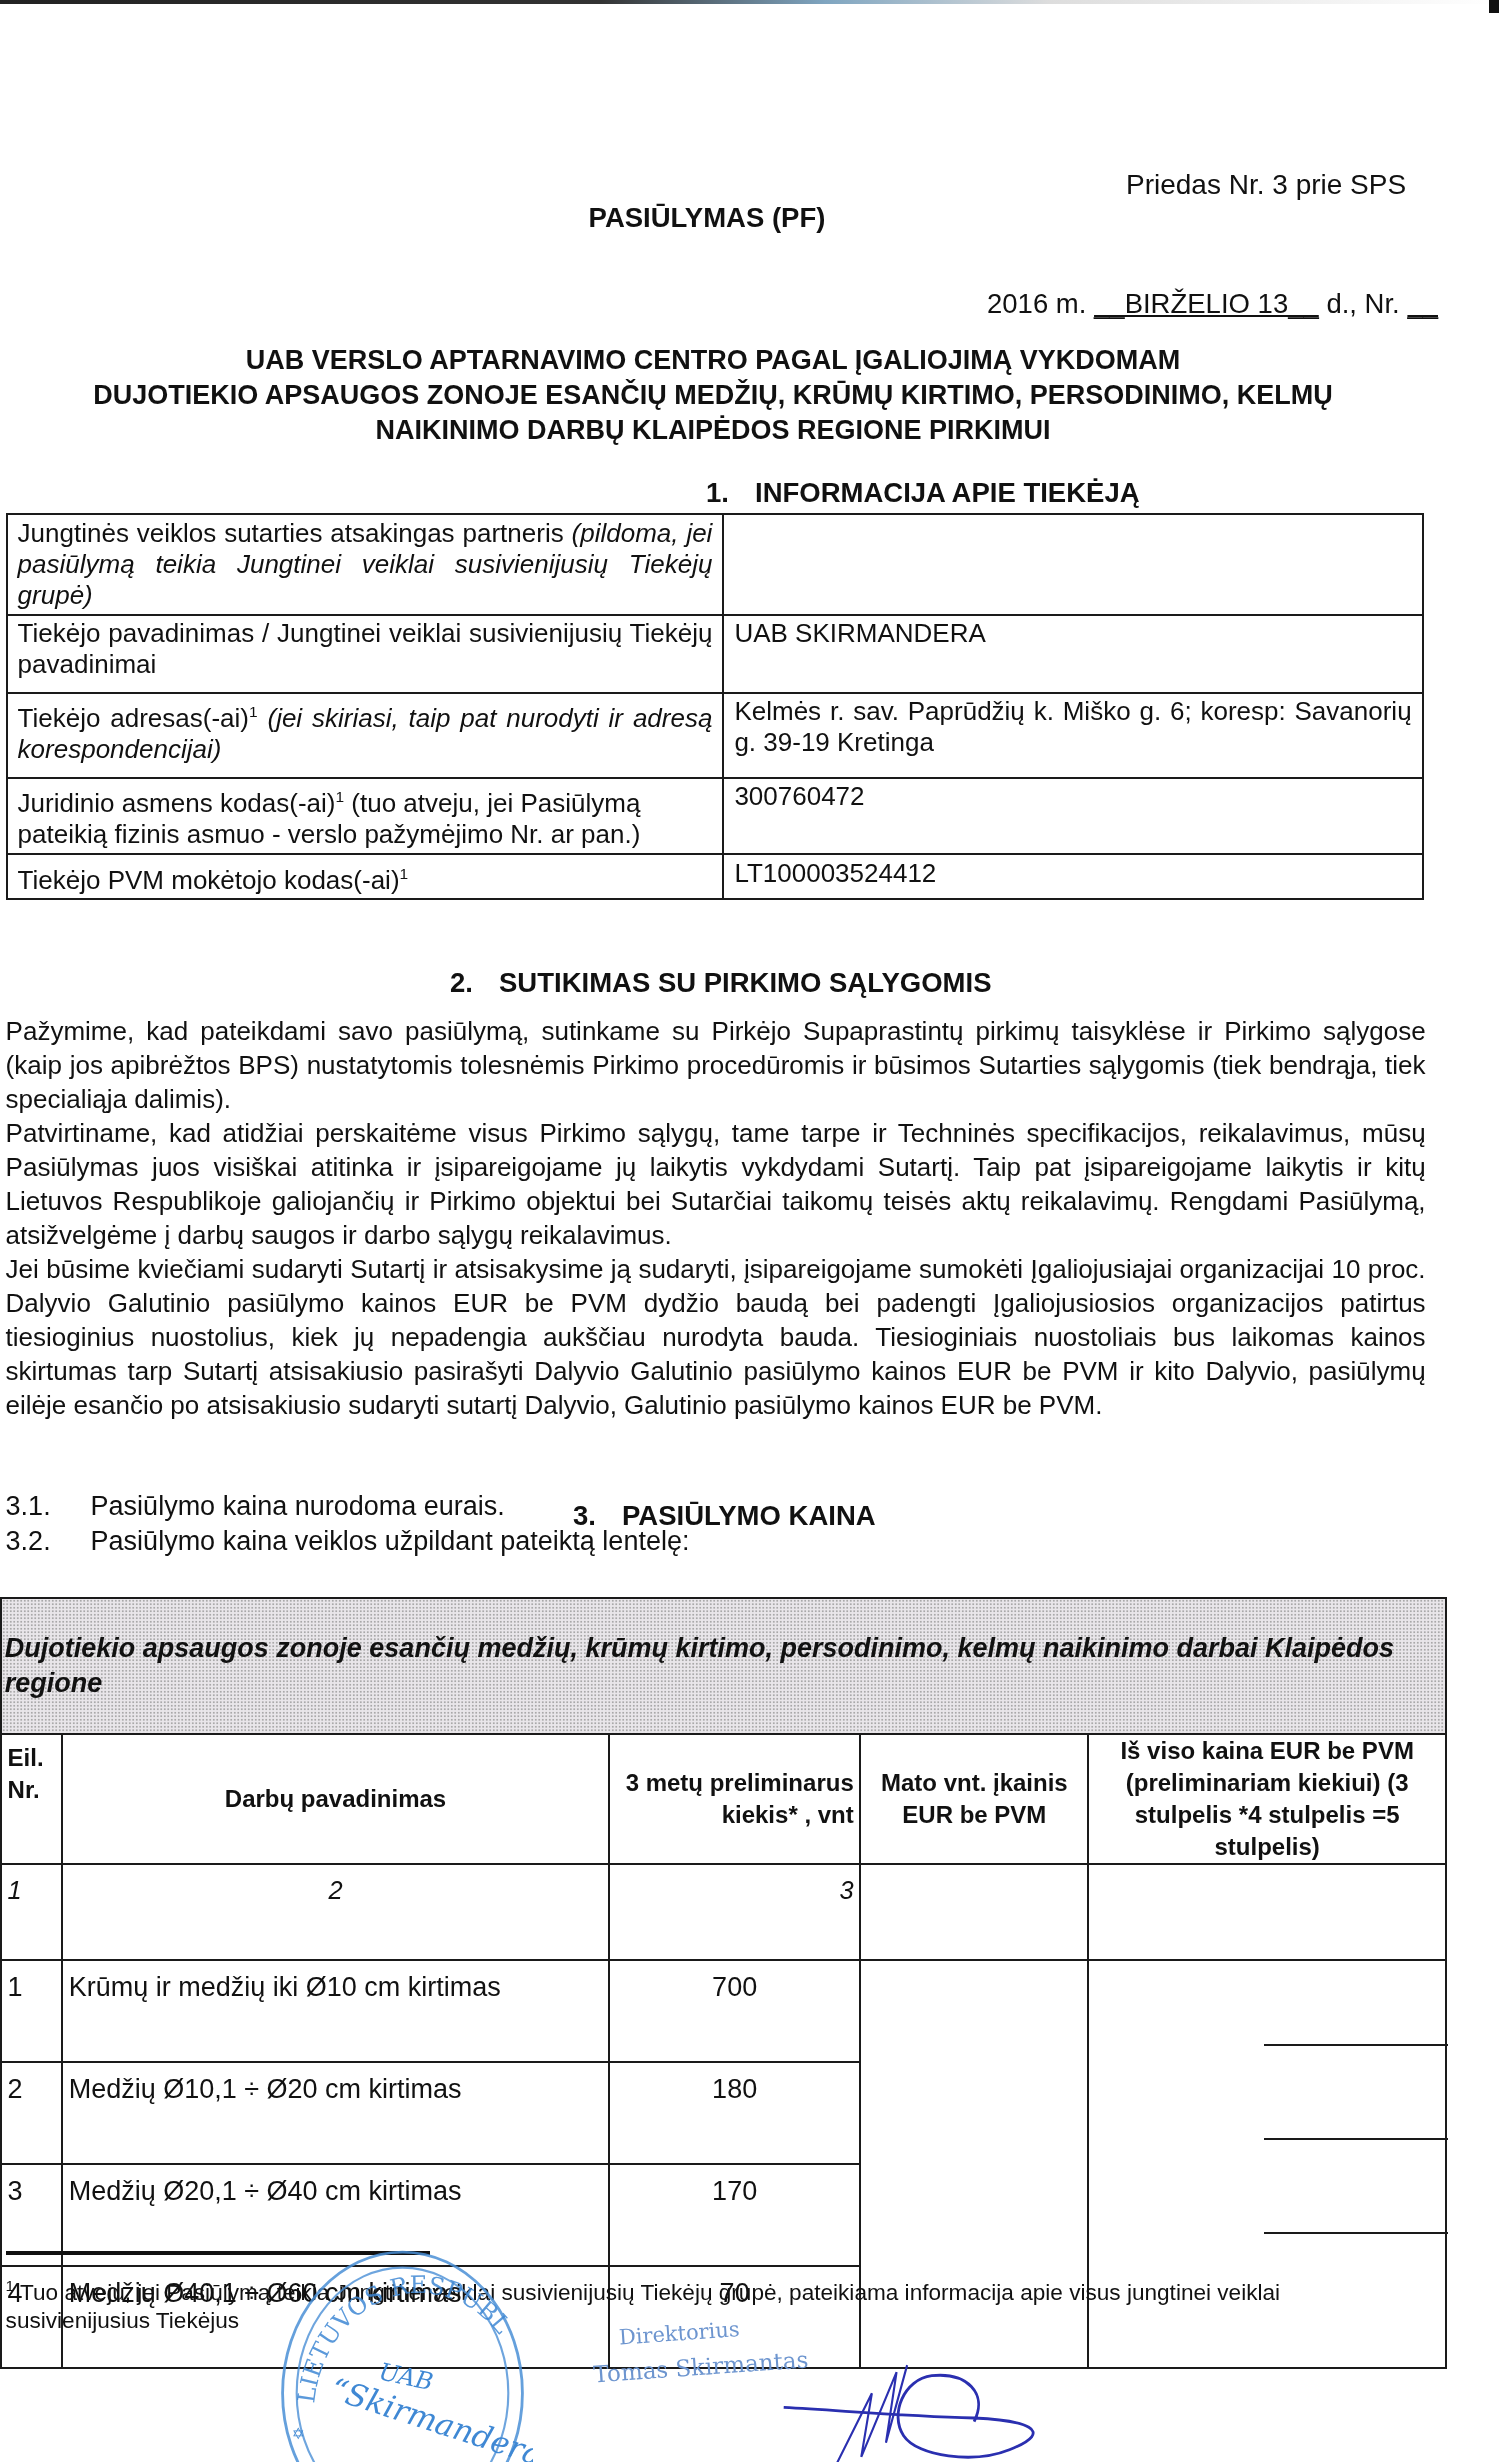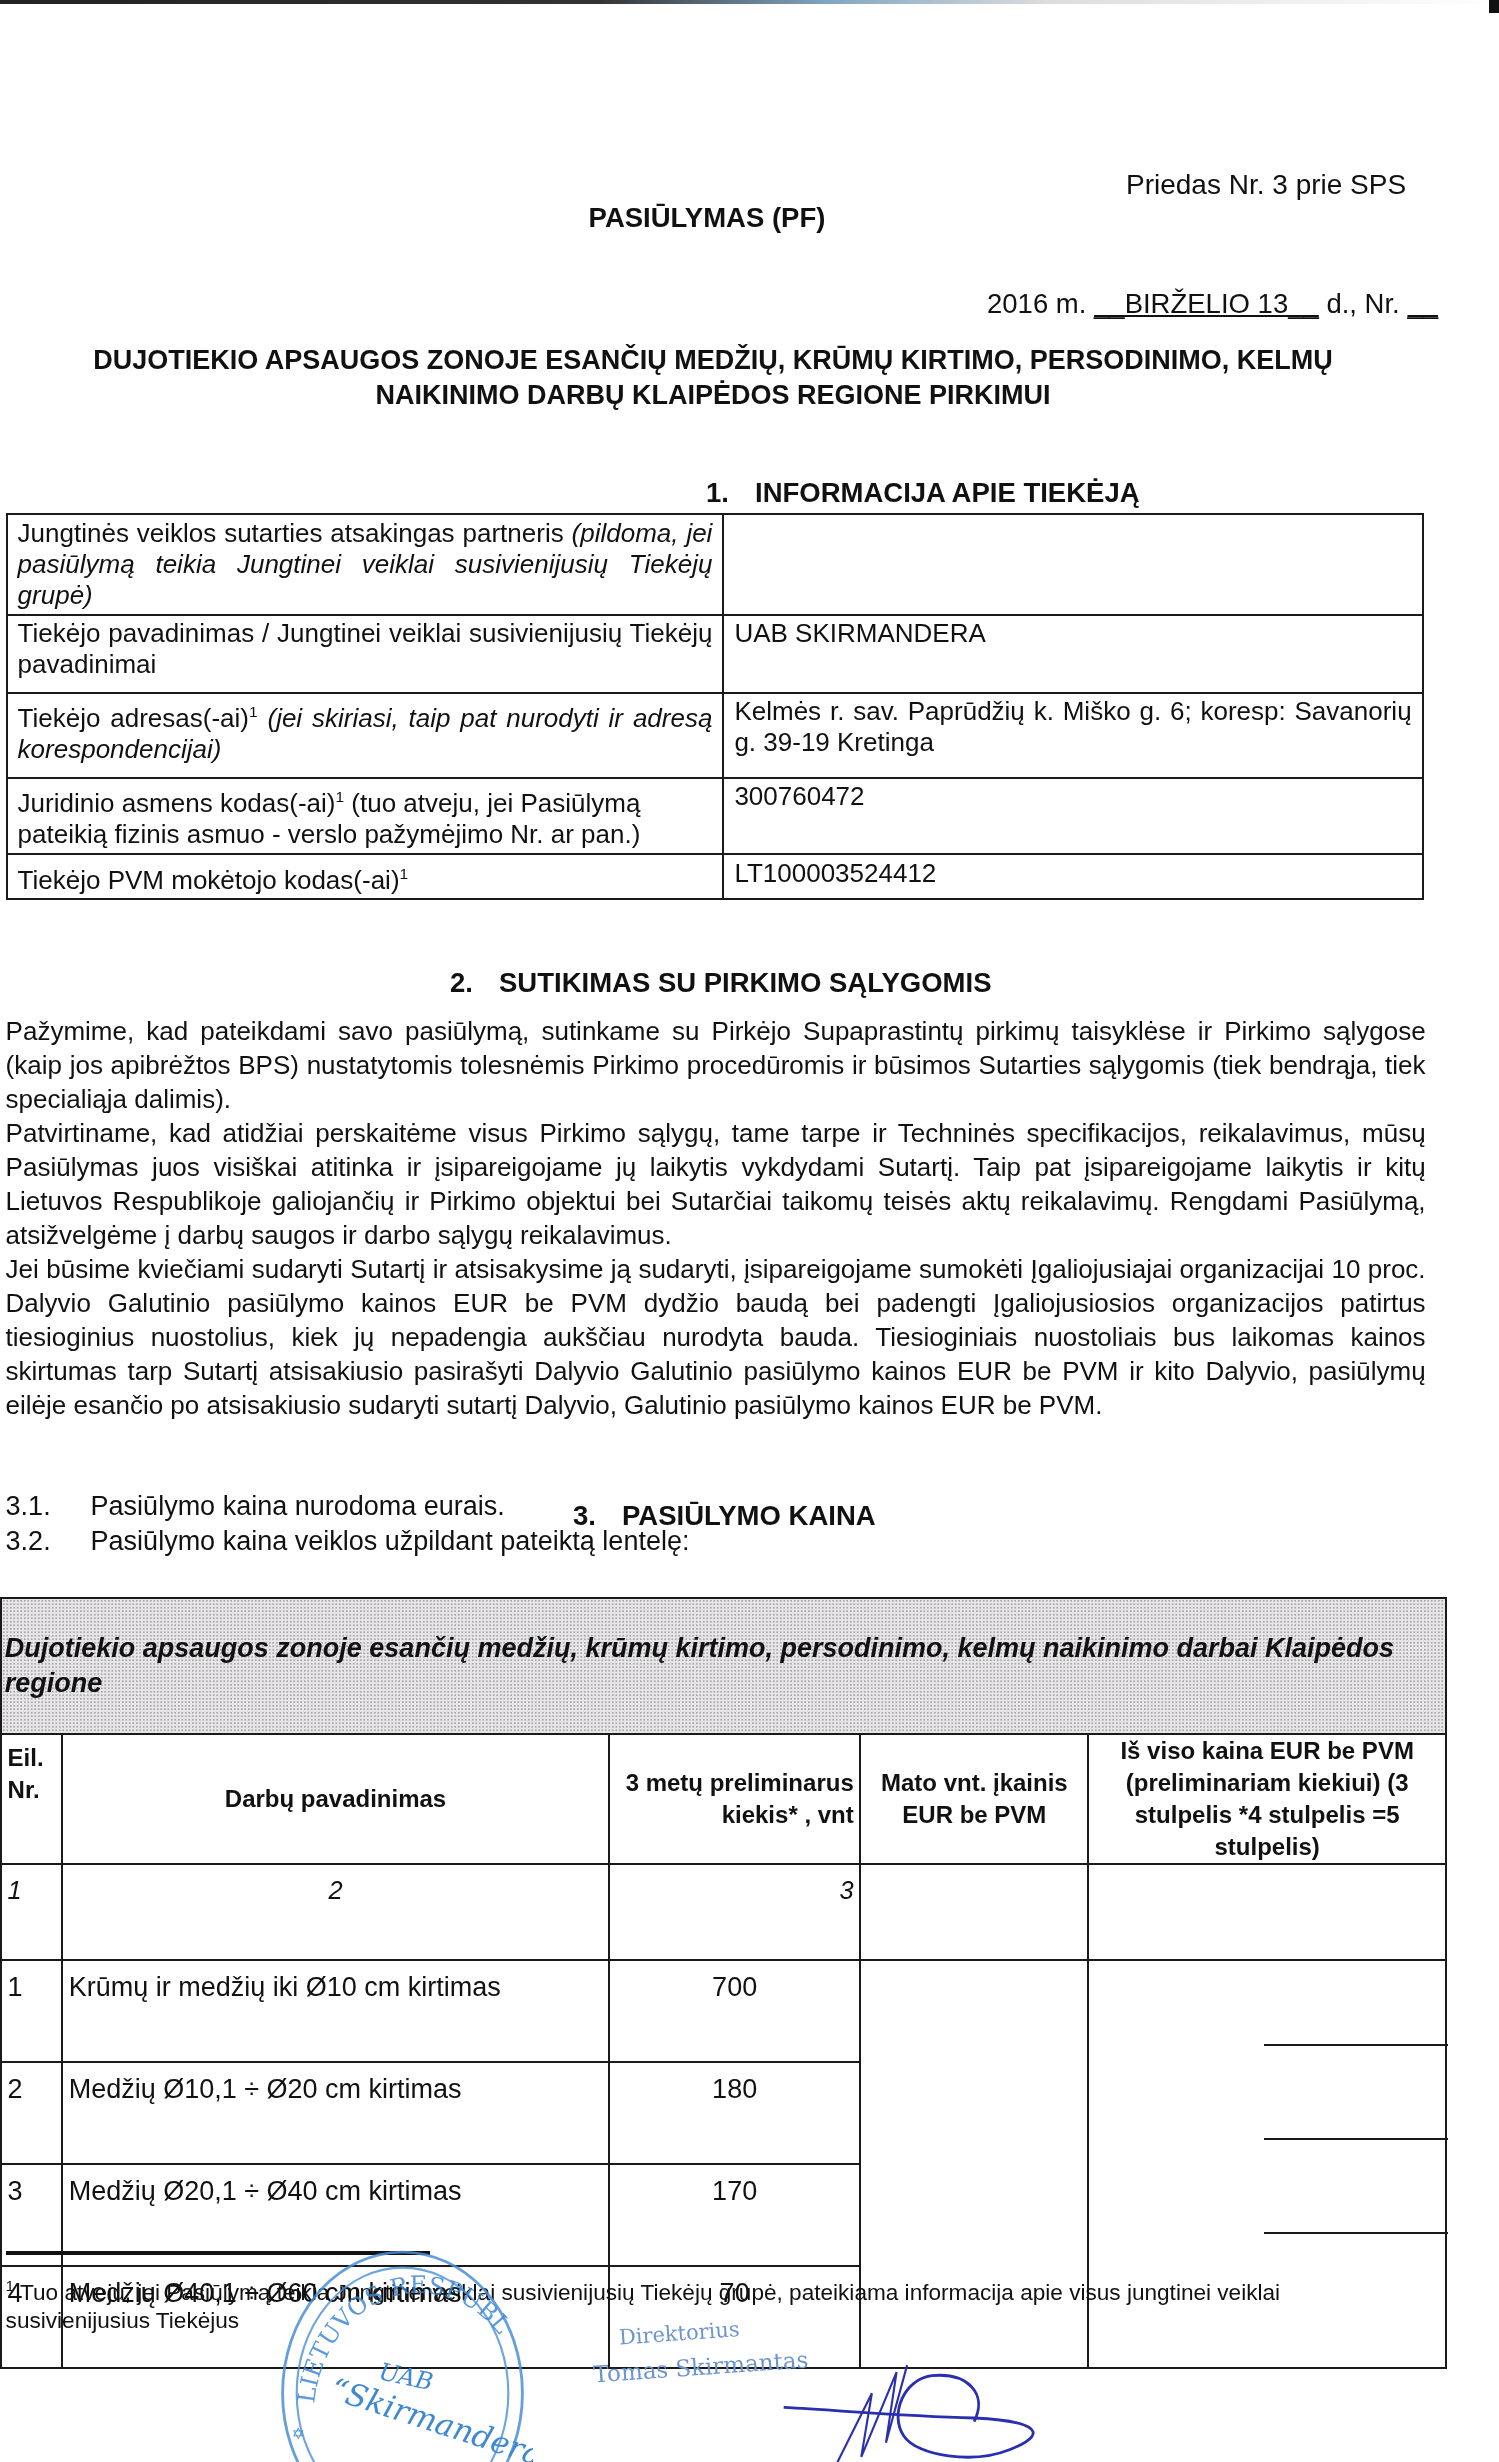--- a/index.html
+++ b/index.html
@@ -83,20 +83,21 @@
 <div class="abs annex">Priedas Nr. 3 prie SPS</div>
 <div class="abs doc-title">
   <span style="margin-left:-85px;">PASIŪLYMAS (PF)</span>
 </div>
 
 <div class="abs date-line">
   <span>2016 m. </span><span class="blank">__BIRŽELIO 13__</span><span> d., Nr. </span><span class="blank">__</span>
 </div>
 
 <div class="abs subject">
+  <div>UAB VERSLO APTARNAVIMO CENTRO PAGAL ĮGALIOJIMĄ VYKDOMAM</div>
   <div>DUJOTIEKIO APSAUGOS ZONOJE ESANČIŲ MEDŽIŲ, KRŪMŲ KIRTIMO, PERSODINIMO, KELMŲ</div>
   <div>NAIKINIMO DARBŲ KLAIPĖDOS REGIONE PIRKIMUI</div>
 </div>
 
 <div class="abs section-h" style="left:706px; top:477px;">
   <span class="num">1.</span><span>INFORMACIJA APIE TIEKĖJĄ</span>
 </div>
 
 <table class="info">
   <tbody>

